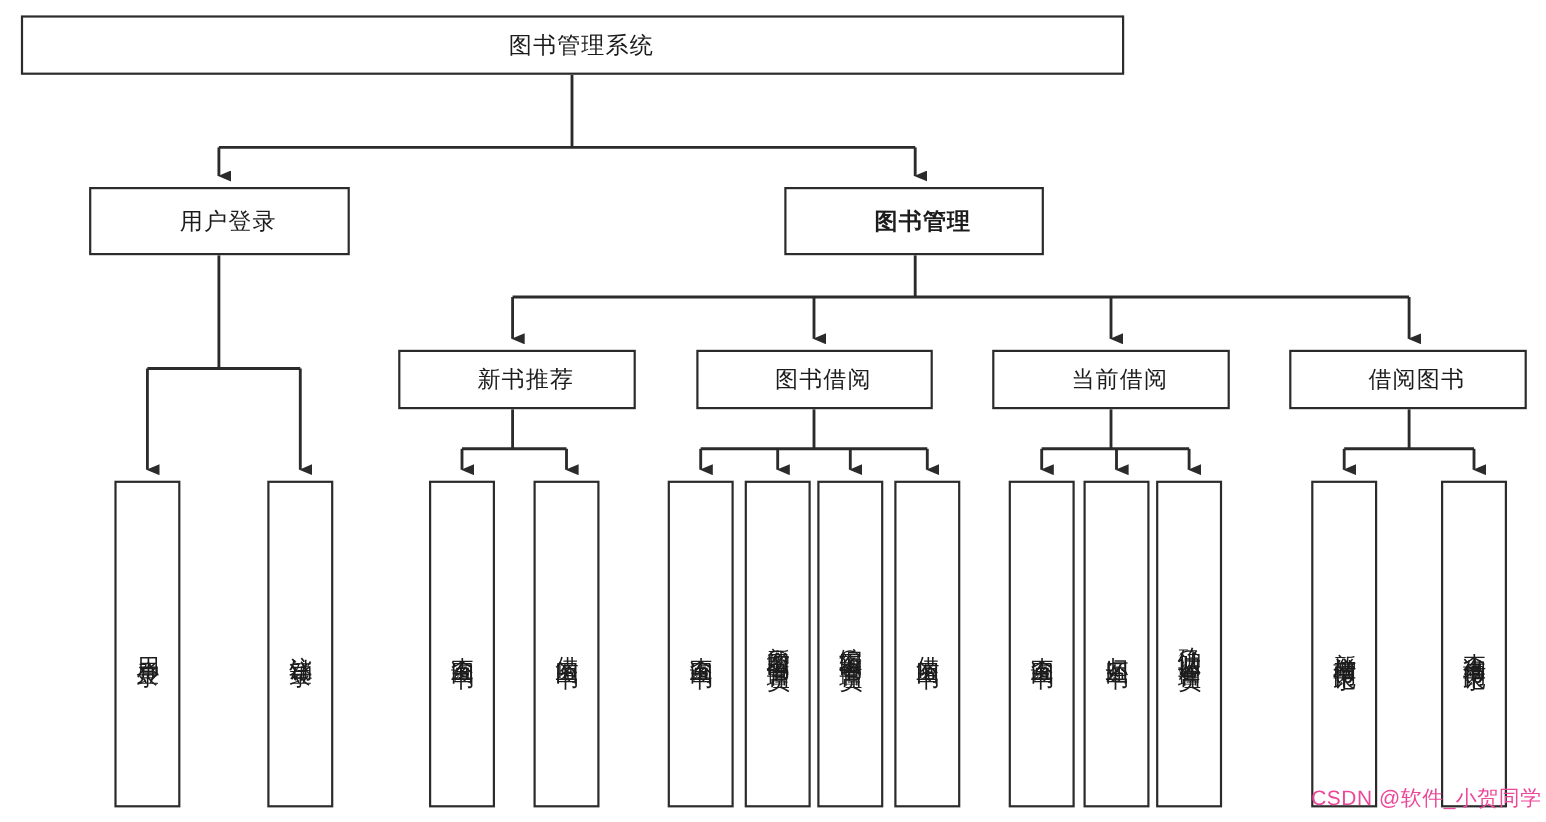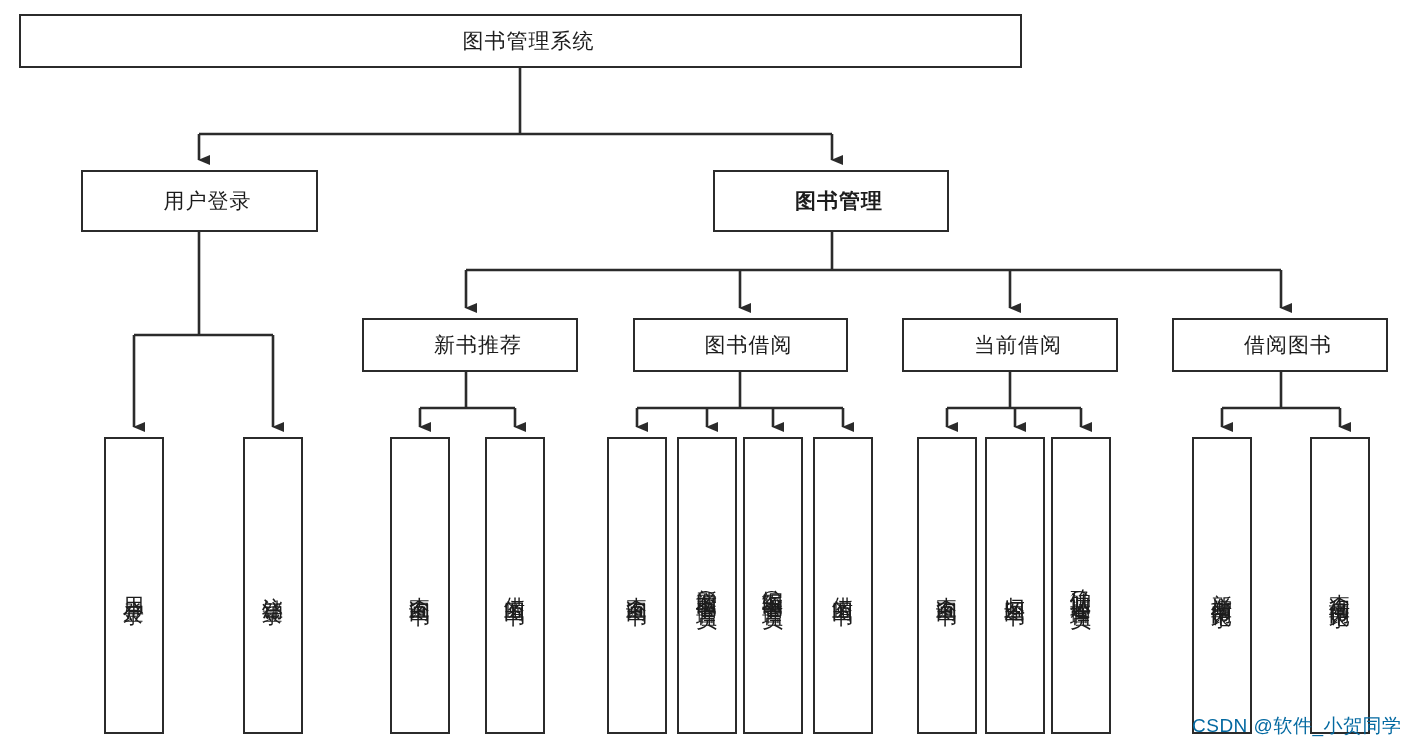--- a/index.html
+++ b/index.html
@@ -51,21 +51,21 @@
     padding-bottom: 6px;
   }
   .node.v .lbl {
     writing-mode: vertical-rl;
     text-orientation: upright;
     white-space: nowrap;
   }
   .watermark {
     position: absolute;
     font-size: 19px;
-    color: #0369a1;
+    color: #ec4899;
     white-space: nowrap;
     letter-spacing: 0.5px;
   }
 </style>
 </head>
 <body>
 
 <div id="canvas">
 
   <svg id="wires" viewBox="0 0 1405 747" xmlns="http://www.w3.org/2000/svg">

